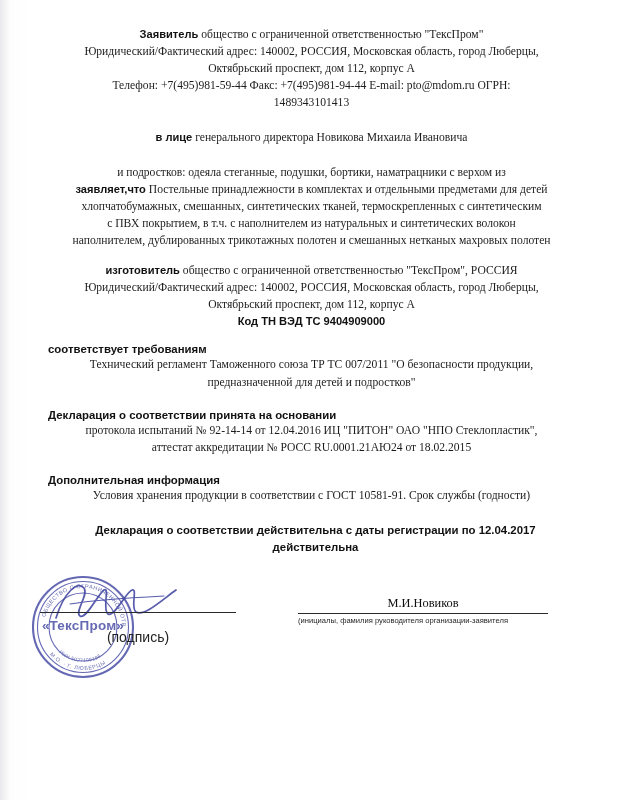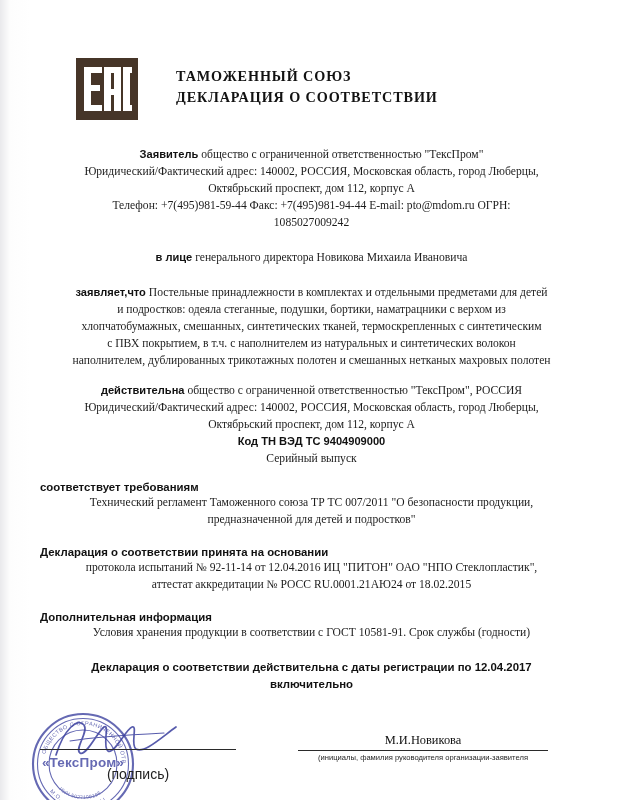--- a/index.html
+++ b/index.html
@@ -71,20 +71,21 @@
     font-size: 11.1px;
     color: #111111;
   }
   .lbl-head {
     font-family: "Liberation Sans", "DejaVu Sans", sans-serif;
     font-weight: bold;
     font-size: 11.4px;
     color: #111111;
     display: block;
     margin-bottom: 1px;
+    margin-left: 8px;
   }
   .val { font-family: "Liberation Serif", "DejaVu Serif", serif; }
 
   .gap-sm { height: 6px; }
   .gap-md { height: 11px; }
 
   
   .sig-area {
     position: relative;
     margin-top: 22px;
@@ -124,21 +125,20 @@
     color: #101010;
     padding-bottom: 2px;
     width: 250px;
   }
   .sig-rule {
     border-bottom: 1px solid #2a2a2a;
     width: 250px;
   }
   .sig-note {
     width: 250px;
-    text-align: center;
     font-family: "Liberation Sans", "DejaVu Sans", sans-serif;
     font-size: 7.6px;
     line-height: 1.42;
     color: #1f1f1f;
     margin-top: 2px;
   }
 
   
   .stamp {
     position: absolute;
@@ -158,105 +158,87 @@
     height: 56px;
     pointer-events: none;
   }
   .scribble svg { display: block; opacity: 0.85; }
 </style>
 </head>
 <body>
 
 <div class="page">
 
-  <div class="header">
-    <div class="eac-logo">
-      <svg width="62" height="62" viewBox="0 0 62 62" aria-hidden="true">
-        <rect x="0" y="0" width="62" height="62" fill="#463528"></rect>
-
-        <path d="M8 9 H26 V15 H15 V27 H24 V33 H15 V47 H26 V53 H8 Z" fill="#ffffff"></path>
-
-        <path d="M28 53 V9 H45 V53 H38 V37 H35 V53 Z M35 15 V31 H38 V15 Z" fill="#ffffff"></path>
-
-        <path d="M47 9 H56 V15 H54 V47 H56 V53 H47 Z" fill="#ffffff"></path>
-      </svg>
-    </div>
-    <div class="header-titles">
-      <div class="line">ТАМОЖЕННЫЙ СОЮЗ</div>
-      <div class="line">ДЕКЛАРАЦИЯ О СООТВЕТСТВИИ</div>
-    </div>
-  </div>
 
   <div class="content">
 
     <div class="block">
       <div class="row"><span class="lbl">Заявитель</span> <span class="val">общество с ограниченной ответственностью "ТексПром"</span></div>
       <div class="row">Юридический/Фактический адрес: 140002, РОССИЯ, Московская область, город Люберцы,</div>
       <div class="row">Октябрьский проспект, дом 112, корпус А</div>
       <div class="row">Телефон: +7(495)981-59-44  Факс: +7(495)981-94-44  E-mail: pto@mdom.ru  ОГРН:</div>
-      <div class="row">1085027009242</div>
+      <div class="row">1489343101413</div>
     </div>
 
     <div class="gap-md"></div>
 
     <div class="block">
       <div class="row"><span class="lbl">в лице</span> <span class="val">генерального директора Новикова Михаила Ивановича</span></div>
     </div>
 
     <div class="gap-md"></div>
 
     <div class="block">
+      <div class="row">и подростков: одеяла стеганные, подушки, бортики, наматрацники с верхом из</div>
       <div class="row"><span class="lbl">заявляет,что</span> <span class="val">Постельные принадлежности в комплектах и отдельными предметами для детей</span></div>
-      <div class="row">и подростков: одеяла стеганные, подушки, бортики, наматрацники с верхом из</div>
       <div class="row">хлопчатобумажных, смешанных, синтетических тканей, термоскрепленных с синтетическим</div>
       <div class="row">с ПВХ покрытием, в т.ч. с наполнителем из натуральных и синтетических волокон</div>
       <div class="row">наполнителем, дублированных трикотажных полотен и смешанных нетканых махровых полотен</div>
     </div>
 
     <div class="gap-sm"></div>
 
     <div class="block">
-      <div class="row"><span class="lbl">действительна</span> <span class="val">общество с ограниченной ответственностью "ТексПром", РОССИЯ</span></div>
+      <div class="row"><span class="lbl">изготовитель</span> <span class="val">общество с ограниченной ответственностью "ТексПром", РОССИЯ</span></div>
       <div class="row">Юридический/Фактический адрес: 140002, РОССИЯ, Московская область, город Люберцы,</div>
       <div class="row">Октябрьский проспект, дом 112, корпус А</div>
       <div class="row"><span class="lbl">Код ТН ВЭД ТС 9404909000</span></div>
-      <div class="row">Серийный выпуск</div>
     </div>
 
     <div class="gap-sm"></div>
 
     <div class="block">
       <span class="lbl-head">соответствует требованиям</span>
       <div class="row">Технический регламент Таможенного союза ТР ТС 007/2011 "О безопасности продукции,</div>
       <div class="row">предназначенной для детей и подростков"</div>
     </div>
 
     <div class="gap-md"></div>
 
     <div class="block">
       <span class="lbl-head">Декларация о соответствии принята на основании</span>
-      <div class="row">протокола испытаний № 92-11-14 от 12.04.2016  ИЦ "ПИТОН" ОАО "НПО Стеклопластик",</div>
+      <div class="row">протокола испытаний № 92-14-14 от 12.04.2016  ИЦ "ПИТОН" ОАО "НПО Стеклопластик",</div>
       <div class="row">аттестат аккредитации  № РОСС RU.0001.21АЮ24 от 18.02.2015</div>
     </div>
 
     <div class="gap-md"></div>
 
     <div class="block">
       <span class="lbl-head">Дополнительная информация</span>
       <div class="row">Условия хранения продукции в соответствии с ГОСТ 10581-91. Срок службы (годности)</div>
     </div>
 
     <div class="gap-md"></div>
 
     <div class="block">
       <div class="row">
           <span class="lbl-head">Декларация о соответствии действительна с даты регистрации по  12.04.2017</span>
         </div>
       <div class="row">
-          <span class="lbl-head">включительно</span>
+          <span class="lbl-head">действительна</span>
         </div>
     </div>
 
   </div>
 
   <div class="sig-area">
 
     <div class="stamp">
       <svg width="118" height="118" viewBox="0 0 118 118" aria-hidden="true">
         <defs>
@@ -289,21 +271,21 @@
       </svg>
     </div>
 
     <div class="sig-grid">
       <div class="sig-left">
         <div class="sig-line"></div>
         <div class="sig-caption">(подпись)</div>
 
       </div>
       <div class="sig-right">
-        <div class="sig-name">М.И.Новикова</div>
+        <div class="sig-name">М.И.Новиков</div>
         <div class="sig-rule"></div>
         <div class="sig-note">(инициалы, фамилия руководителя организации-заявителя</div>
 
       </div>
     </div>
   </div>
 
 </div>
 
 </body></html>

